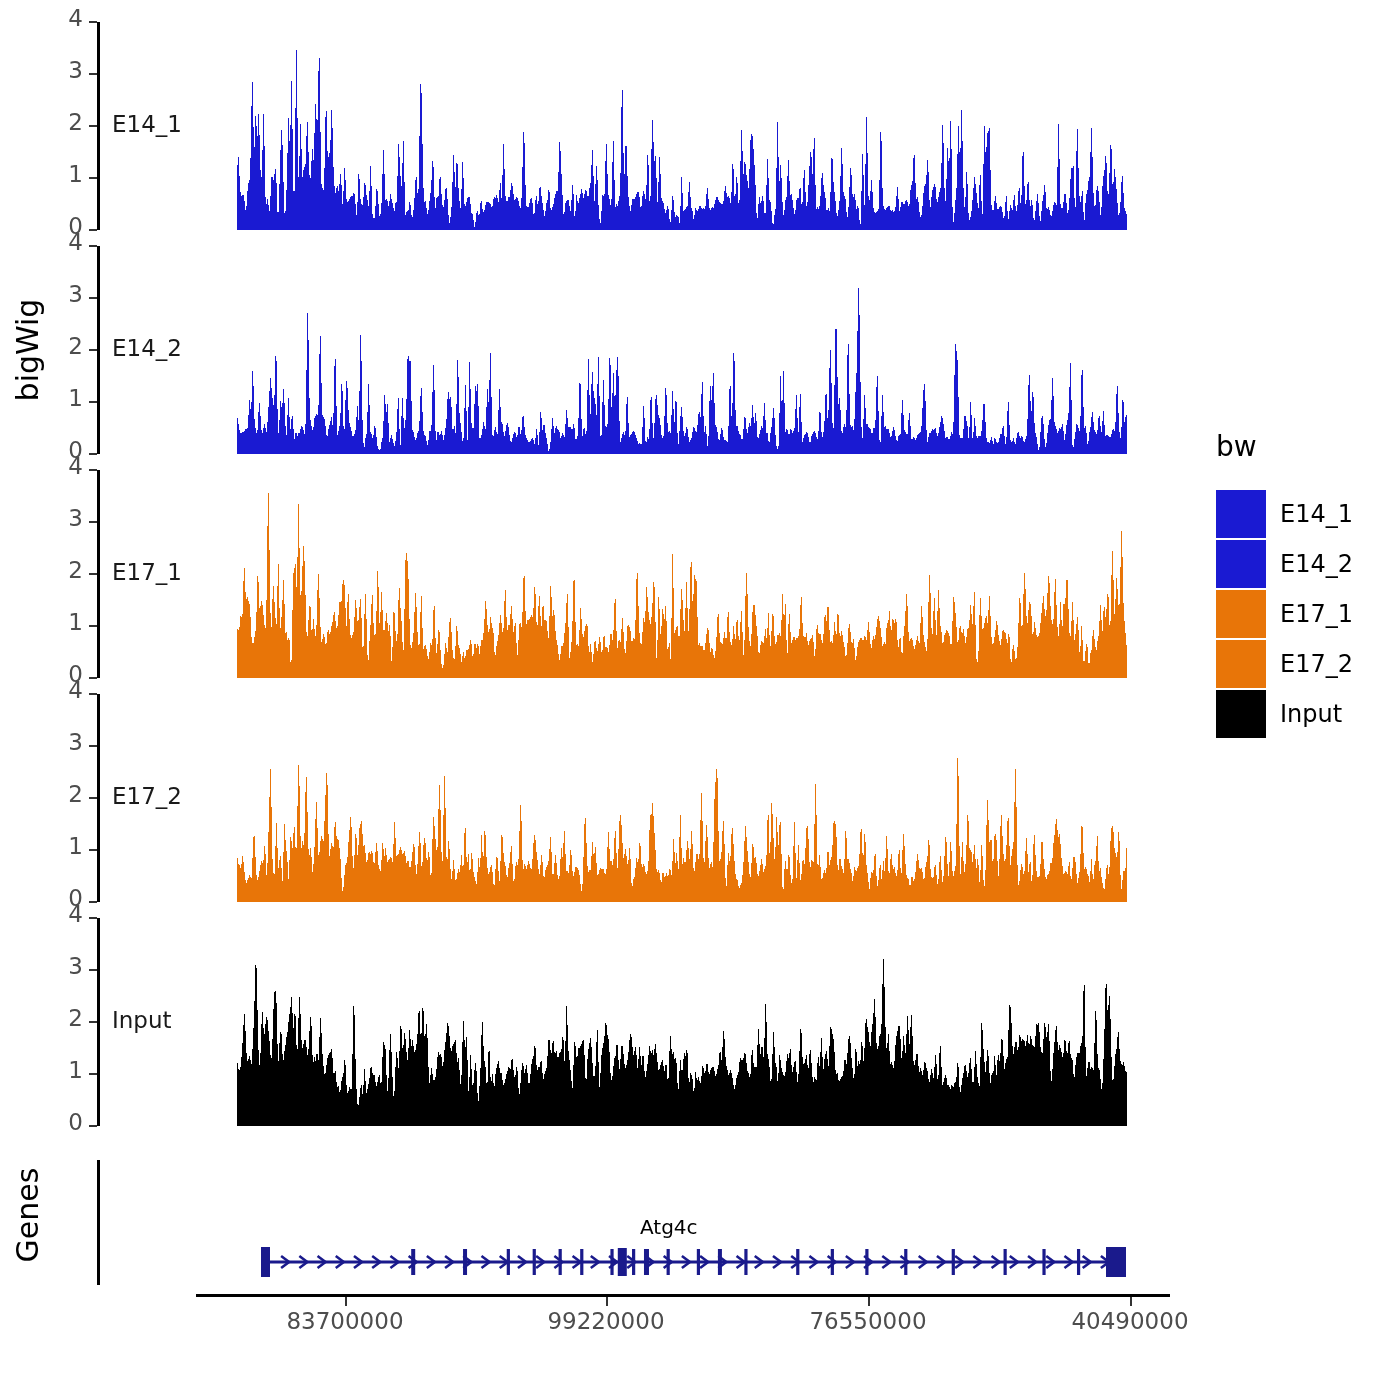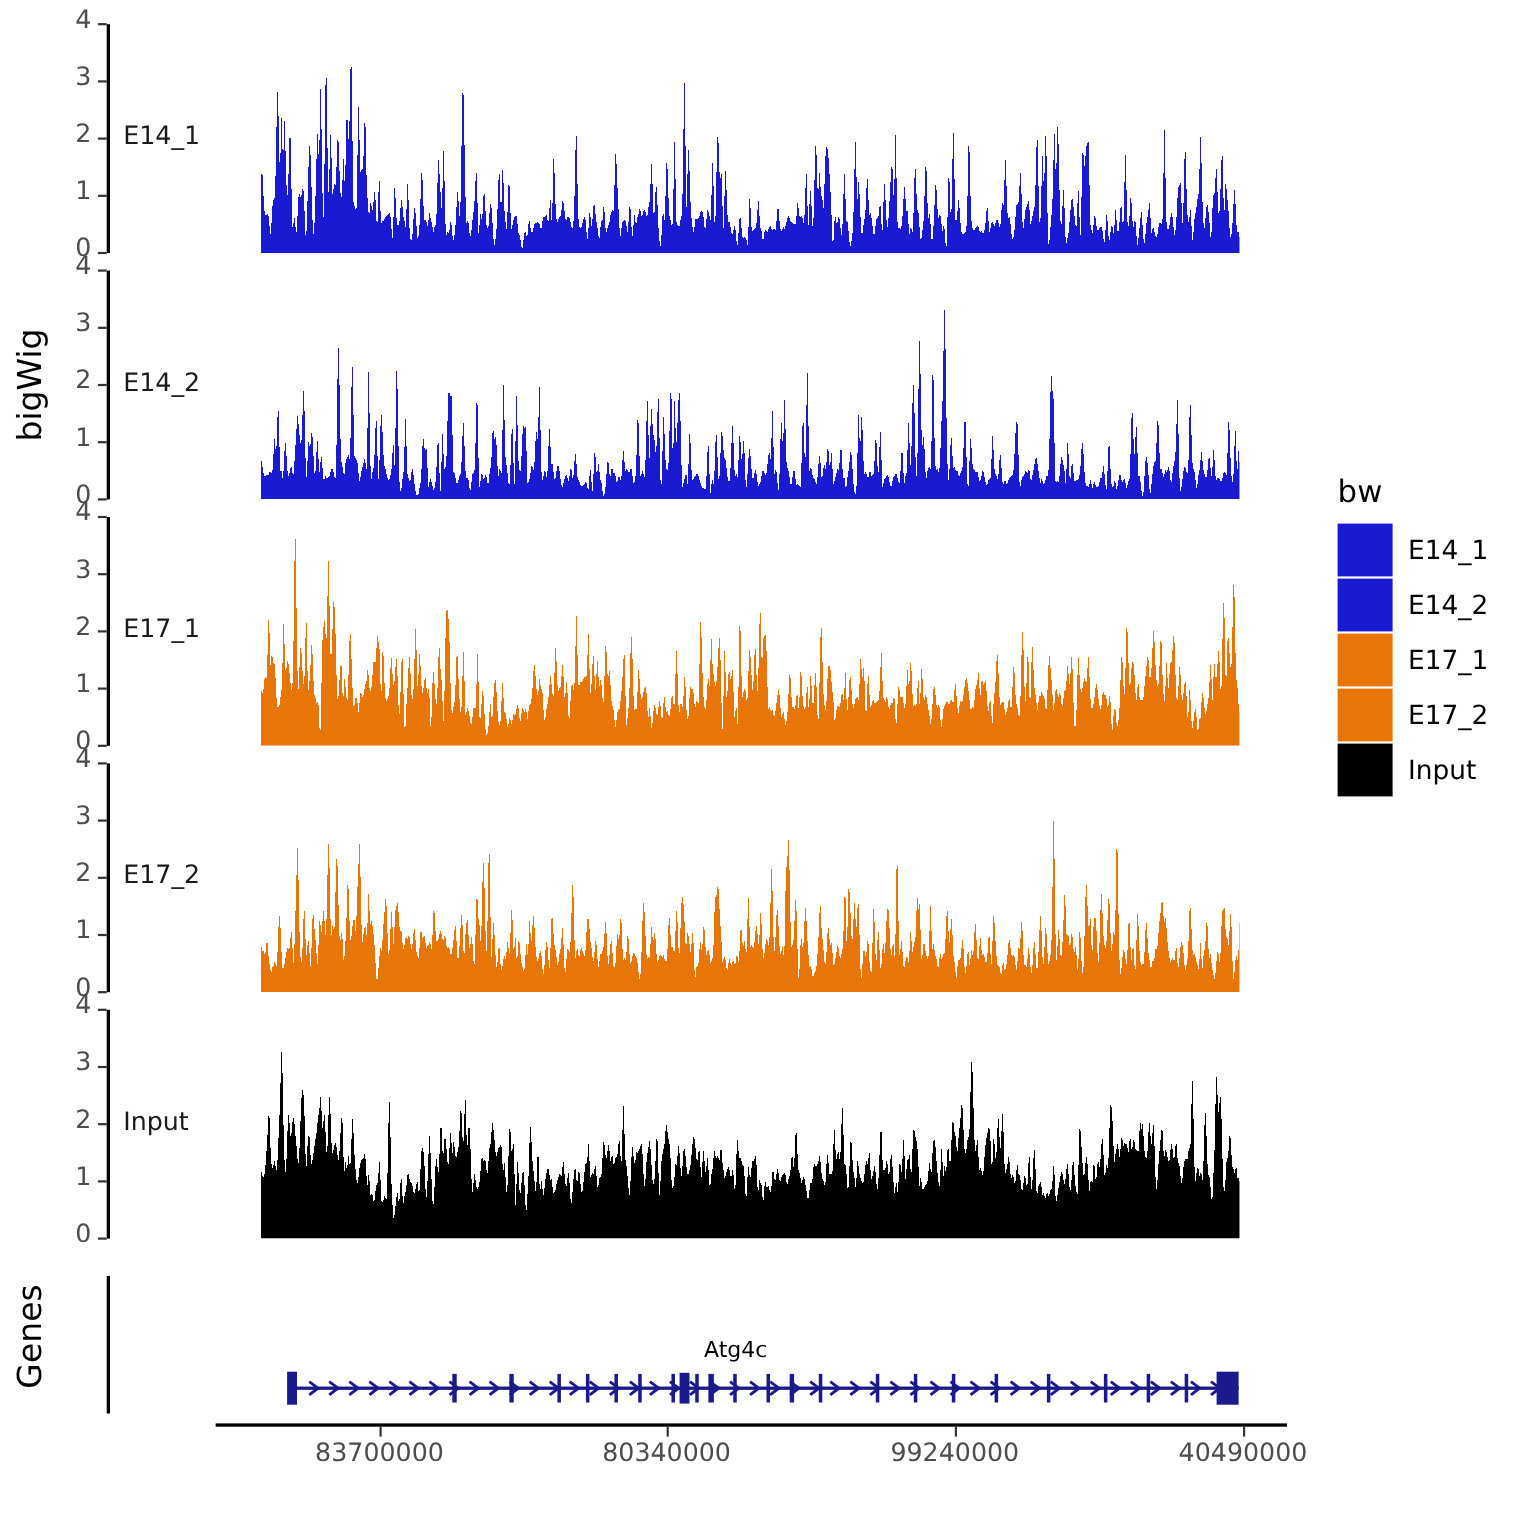--- a/index.html
+++ b/index.html
@@ -84,21 +84,21 @@
   }
   #xaxis-title{
     position:absolute;
     top:1344px;left:0;width:1180px;
     text-align:center;
     font-size:30px;color:#000;
   }
 
   
   #legend{position:absolute;left:1216px;top:430px;}
-  #legend-title{font-size:28px;color:#000;margin-bottom:12px;}
+  #legend-title{font-size:28px;color:#000;margin-bottom:26px;}
   .legend-row{display:flex;align-items:center;height:50px;}
   .legend-key{width:50px;height:48px;margin-right:14px;}
   .legend-label{font-size:24px;color:#000;}
 
   
   #gene-panel{position:absolute;left:0;top:1155px;width:1180px;height:135px;}
   #gene-axis{position:absolute;left:97px;top:5px;width:3px;height:125px;background:#000;}
   #gene-label{
     position:absolute;
     font-size:20px;color:#000;
@@ -209,23 +209,23 @@
           </svg>
         </div>
       </div>
     </div>
 
   <div id="xaxis-line"></div>
   <div id="xticks">
       <div class="xtick" style="left: 345px;"></div>
       <div class="xticklabel" style="left: 345px;">83700000</div>
       <div class="xtick" style="left: 606px;"></div>
-      <div class="xticklabel" style="left: 606px;">80340000</div>
+      <div class="xticklabel" style="left: 606px;">99220000</div>
       <div class="xtick" style="left: 868px;"></div>
-      <div class="xticklabel" style="left: 868px;">99240000</div>
+      <div class="xticklabel" style="left: 868px;">76550000</div>
       <div class="xtick" style="left: 1130px;"></div>
       <div class="xticklabel" style="left: 1130px;">40490000</div>
     </div>
 
   <div id="gene-panel">
     <div id="gene-axis"></div>
     <div id="gene-label" style="left: 640px; top: 60px;">Atg4c</div>
     <div id="gene-model">
         <svg width="1180" height="135" viewBox="0 0 1180 135" style="position: absolute; left: 0px; top: 0px;">
           <rect x="262" y="105.5" width="864" height="3" fill="#1a1a8c"></rect>

